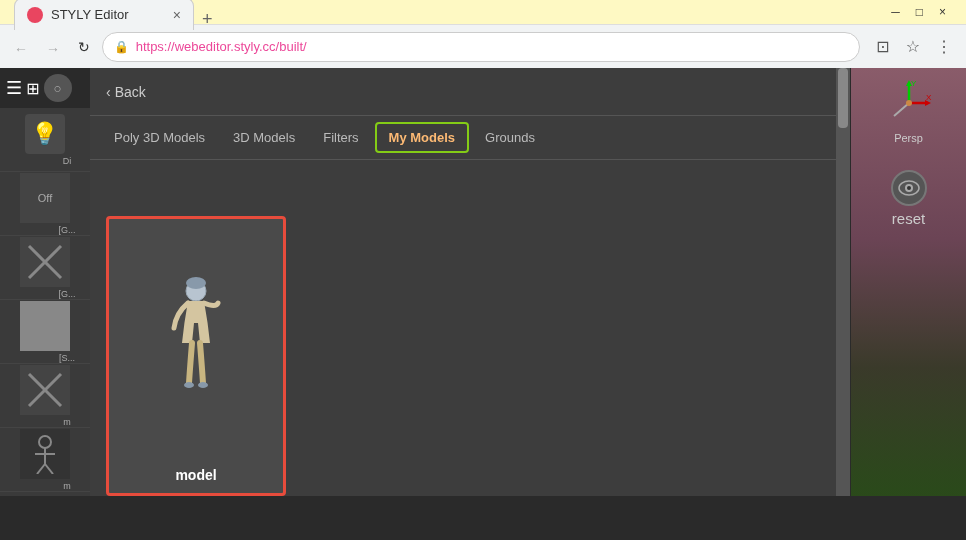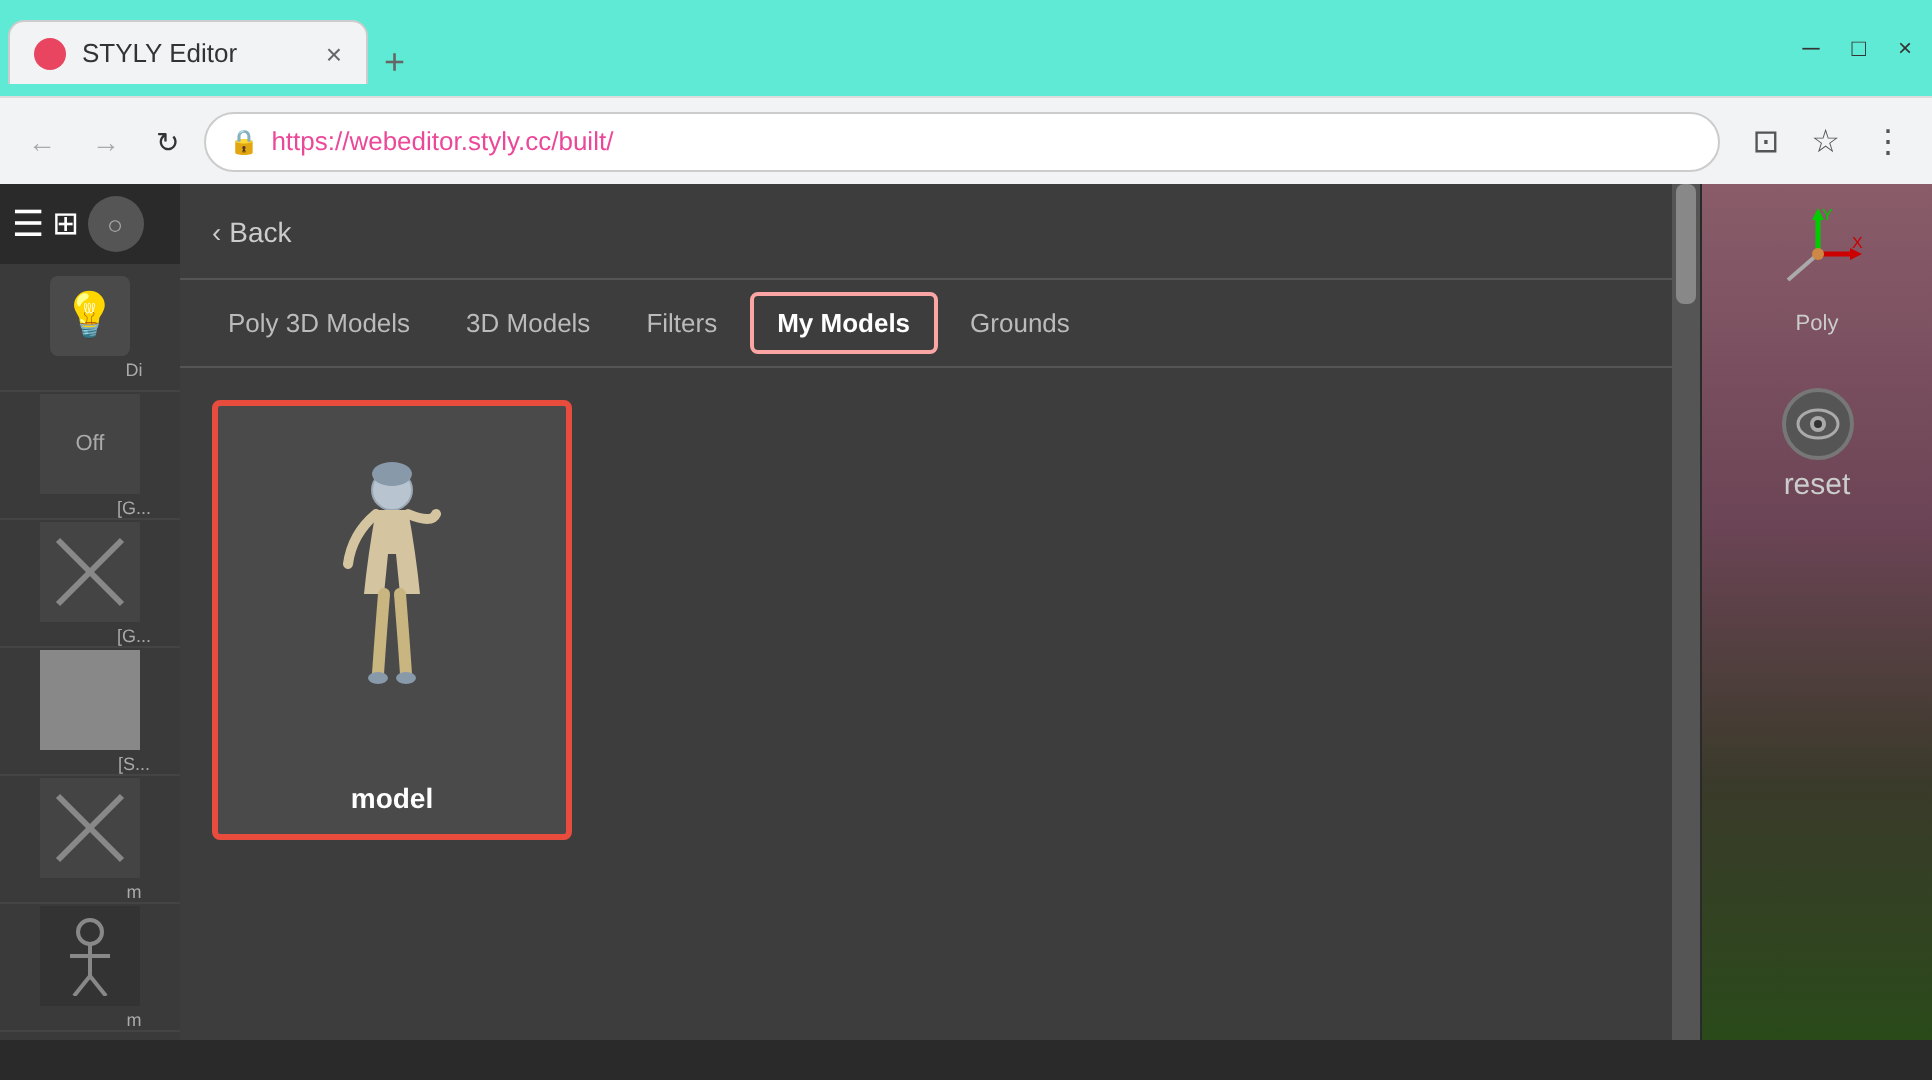--- a/index.html
+++ b/index.html
@@ -1,17 +1,17 @@
 <!DOCTYPE html>
 <html><head>
   <meta charset="utf-8">
   <style>
     * { margin: 0; padding: 0; box-sizing: border-box; }
     body { width: 966px; height: 540px; overflow: hidden; font-family: Arial, sans-serif; background: #2a2a2a; }
-    .title-bar { background: #5eead4; display: flex; align-items: center; height: 48px; padding: 0 4px; gap: 8px; }
+    .title-bar { background: #fef9c3; display: flex; align-items: center; height: 24px; padding: 0 14px; gap: 8px; }
     .tab-bar { display: flex; align-items: flex-end; height: 36px; padding: 0 0; }
     .tab { background: #f1f3f4; display: flex; align-items: center; padding: 0 12px; height: 32px; border-radius: 8px 8px 0 0; gap: 8px; font-size: 13px; color: #333; min-width: 180px; border: 1px solid #ccc; border-bottom: none; }
     .tab-favicon { width: 16px; height: 16px; background: #e94560; border-radius: 50%; flex-shrink: 0; }
     .tab-label { flex: 1; }
     .tab-close { cursor: pointer; color: #666; font-size: 14px; }
     .new-tab { background: none; border: none; cursor: pointer; font-size: 18px; color: #666; padding: 0 8px; }
     .win-controls { display: flex; gap: 4px; margin-left: auto; }
     .win-btn { background: none; border: none; cursor: pointer; padding: 2px 6px; font-size: 12px; color: #333; }
 
     .nav-bar { background: #f1f3f4; display: flex; align-items: center; height: 44px; padding: 0 8px; gap: 6px; border-top: 1px solid #ddd; }
@@ -45,21 +45,21 @@
     .panel-title { color: #fff; font-size: 16px; font-weight: bold; }
 
     
     .panel-tabs { display: flex; align-items: center; padding: 0 12px; height: 44px; border-bottom: 1px solid #555; gap: 4px; }
     .panel-tab { background: none; border: none; color: #bbb; font-size: 13px; padding: 6px 12px; cursor: pointer; border-radius: 4px; }
     .panel-tab.active { color: #fff; font-weight: bold; border: 2px solid #e74c3c; border-radius: 4px; background: #3d3d3d; }
 
     
     .panel-content { flex: 1; padding: 16px; overflow-y: auto; }
     .model-grid { display: flex; flex-wrap: wrap; gap: 12px; }
-    .model-card { width: 180px; height: 220px; background: #4a4a4a; border-radius: 4px; display: flex; flex-direction: column; align-items: center; justify-content: center; cursor: pointer; border: 3px solid #e74c3c; position: relative; }
+    .model-card { width: 180px; height: 280px; background: #4a4a4a; border-radius: 4px; display: flex; flex-direction: column; align-items: center; justify-content: center; cursor: pointer; border: 3px solid #e74c3c; position: relative; margin-top: 40px; }
     .model-preview { flex: 1; display: flex; align-items: center; justify-content: center; width: 100%; }
     .model-label { color: #fff; font-size: 14px; font-weight: bold; padding: 10px; }
 
     
     .scroll-track { position: absolute; right: 0; top: 0; width: 14px; height: 100%; background: #555; }
     .scroll-thumb { position: absolute; right: 2px; top: 0; width: 10px; height: 60px; background: #888; border-radius: 4px; }
 
     
     .viewport { position: absolute; right: 0; top: 0; width: 115px; height: 100%; background: linear-gradient(180deg, #8a5c6a 0%, #6b4455 40%, #3a3a2a 70%, #2a4a1a 100%); display: flex; flex-direction: column; align-items: center; padding: 10px 0; }
     .viewport-controls { display: flex; flex-direction: column; align-items: center; gap: 10px; width: 100%; padding: 0 8px; }
@@ -179,21 +179,21 @@
     <div class="panel-tabs">
       <button class="panel-tab">
         <span>Poly 3D Models</span>
       </button>
       <button class="panel-tab">
         <span>3D Models</span>
       </button>
       <button class="panel-tab">
         <span>Filters</span>
       </button>
-      <button class="panel-tab active" style="border: 2px solid #fca5a5; color: #ffffff; font-weight: bold;">
+      <button class="panel-tab active" style="border: 2px solid #84cc16; color: #fdba74; font-weight: bold;">
         <span>My Models</span>
       </button>
       <button class="panel-tab">
         <span>Grounds</span>
       </button>
     </div>
 
     <div class="panel-content">
       <div class="model-grid">
 
@@ -245,21 +245,21 @@
 
             <text x="42" y="22" font-size="8" fill="#cc0000">X</text>
 
             <line x1="25" y1="25" x2="10" y2="38" stroke="#aaaaaa" stroke-width="2"></line>
 
             <circle cx="25" cy="25" r="3" fill="#cc8844"></circle>
 
             <text x="27" y="8" font-size="8" fill="#00cc00">Y</text>
           </svg>
         </div>
-        <span class="gizmo-label">Poly</span>
+        <span class="gizmo-label">Persp</span>
       </div>
 
       <button class="reset-btn" style="background:none;border:none;cursor:pointer;display:flex;flex-direction:column;align-items:center;gap:4px;margin-top:16px;">
         <div class="eye-icon">
           <svg width="22" height="16" viewBox="0 0 22 16">
             <ellipse cx="11" cy="8" rx="10" ry="7" fill="none" stroke="#aaa" stroke-width="1.5"></ellipse>
             <circle cx="11" cy="8" r="4" fill="#aaa"></circle>
             <circle cx="11" cy="8" r="2" fill="#333"></circle>
           </svg>
         </div>

